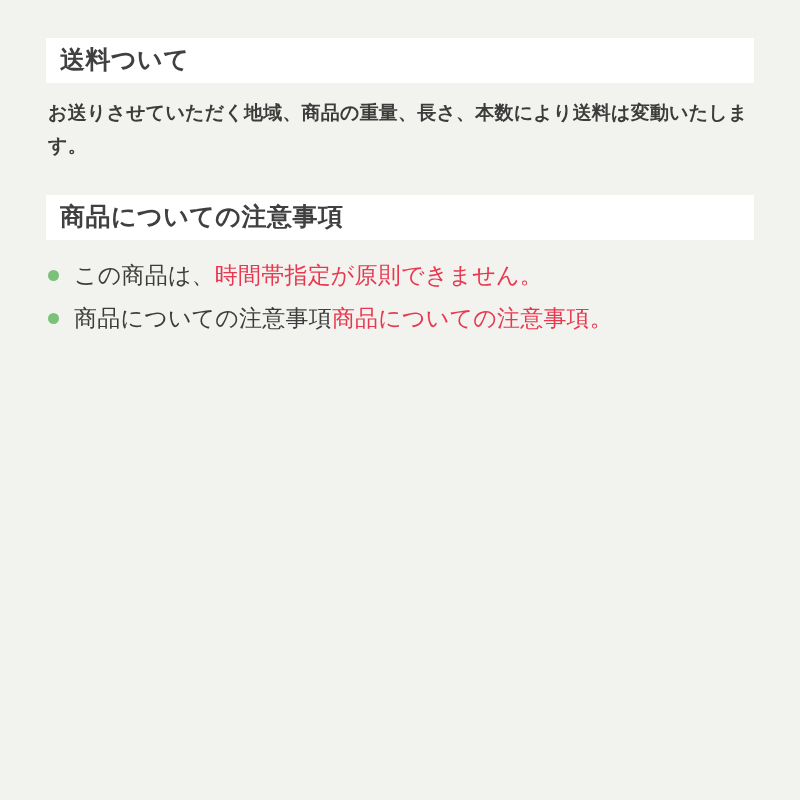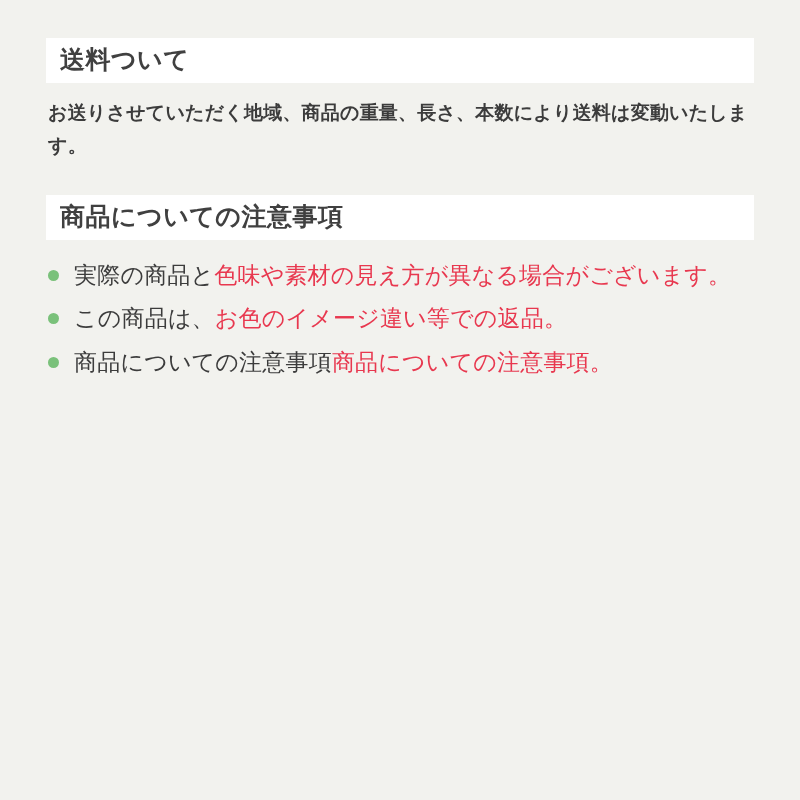--- a/index.html
+++ b/index.html
@@ -80,29 +80,25 @@
 <div class="page">
 
   <h2 class="section-heading heading-1">送料ついて</h2>
 
   <p class="para">お送りさせていただく地域、商品の重量、長さ、本数により送料は変動いたします。</p>
 
   <h2 class="section-heading heading-2">商品についての注意事項</h2>
 
   <ul class="bullet-list">
 
-    <li class="bullet-item">
-      <span class="bullet-dot"></span>
-      <span>実際の商品と</span><span class="hl">色味や素材の見え方が異なる場合がございます。</span>
-    </li>
 
 
     <li class="bullet-item">
       <span class="bullet-dot"></span>
-      <span>この商品は、</span><span class="hl">お色のイメージ違い等での返品。</span>
+      <span>この商品は、</span><span class="hl">時間帯指定が原則できません。</span>
     </li>
 
 
     <li class="bullet-item">
       <span class="bullet-dot"></span>
       <span>商品についての注意事項</span><span class="hl">商品についての注意事項。</span>
     </li>
 
   </ul>
 </div>

